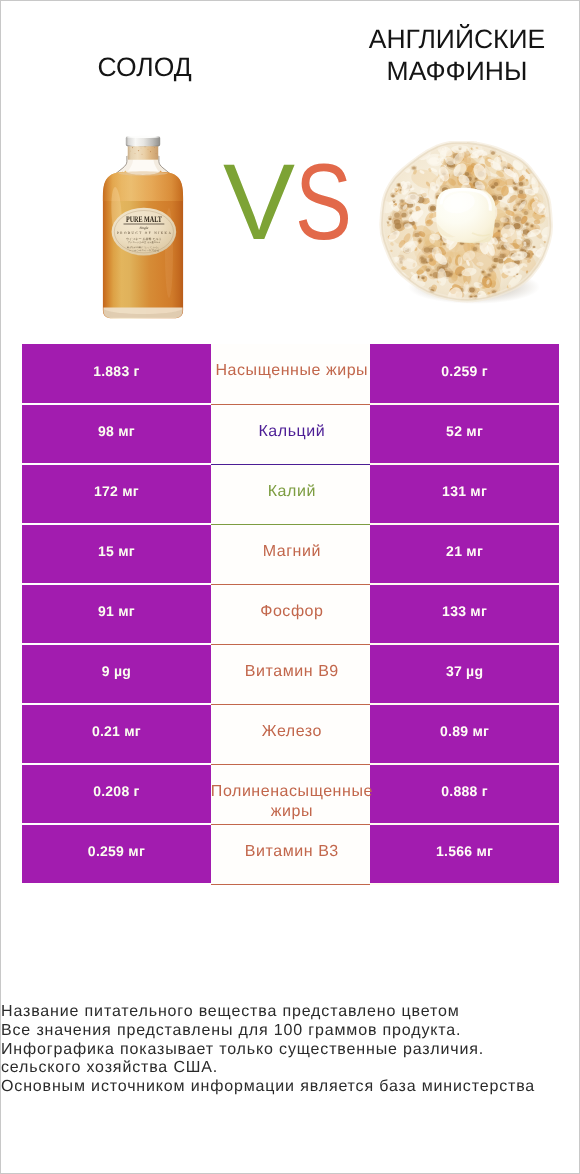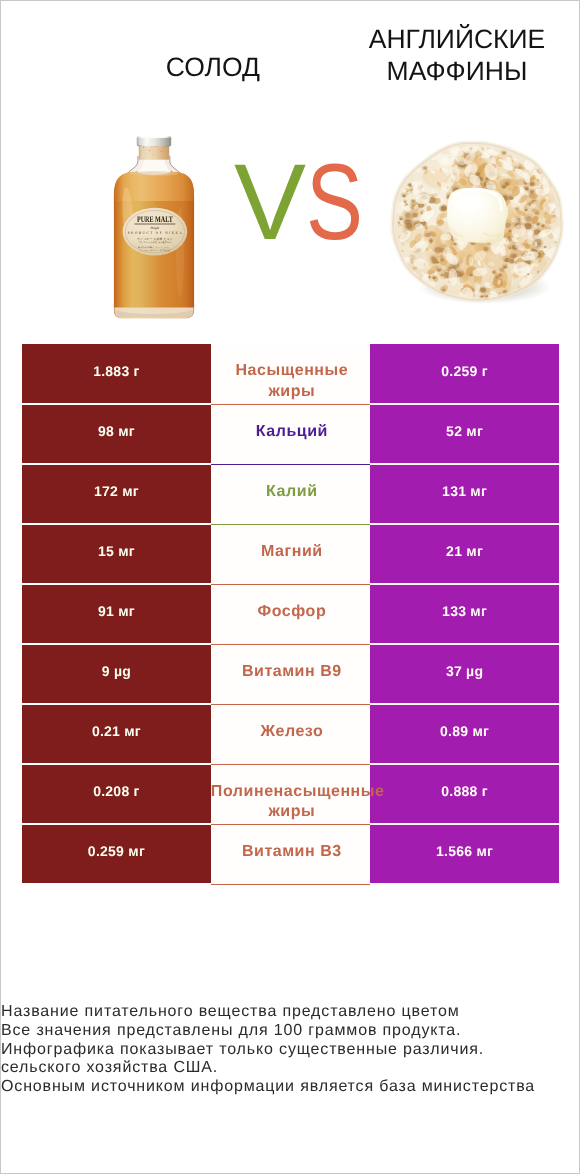--- a/index.html
+++ b/index.html
@@ -1,33 +1,33 @@
 <!DOCTYPE html>
 <html><head>
 <meta charset="utf-8">
 <style>
   html,body{margin:0;padding:0;}
   body{width:580px;height:1174px;background:#fff;font-family:"Liberation Sans",sans-serif;overflow:hidden;position:relative;-webkit-font-smoothing:antialiased;text-rendering:geometricPrecision;}
   .page{position:absolute;inset:0;background:#fff;border:1px solid #c8c8c8;box-sizing:border-box;}
   .titles{position:absolute;top:0;left:0;width:580px;height:115px;}
   .title{position:absolute;text-align:center;font-size:26.5px;color:#141414;line-height:32px;font-weight:400;letter-spacing:0;text-transform:uppercase;}
-  #t-left{left:4px;width:255px;top:50px;text-align:right;}
+  #t-left{left:16px;width:255px;top:50px;}
   #t-right{left:330px;width:252px;top:22px;}
-  .hero{position:absolute;top:115px;left:0;width:540px;height:220px;margin-left:11px;}
+  .hero{position:absolute;top:115px;left:0;width:540px;height:220px;}
   .bottle{position:absolute;left:101px;top:19px;}
   .muffin{position:absolute;left:378px;top:25px;}
   .vs{position:absolute;left:222px;top:46px;width:140px;height:80px;font-size:108px;line-height:80px;font-weight:400;letter-spacing:0;white-space:nowrap;}
   .vs .v{color:#7da335;}
   .vs .s{color:#e2694a;display:inline-block;transform:scaleX(0.79);transform-origin:left center;}
   table.cmp{position:absolute;left:21px;top:343px;width:537px;border-collapse:collapse;table-layout:fixed;}
   table.cmp td{height:60px;padding:0;text-align:center;vertical-align:middle;box-sizing:border-box;}
 
-  table.cmp td.lv{width:179px;background:#7f1d1d;color:#fbfff0;font-size:14px;font-weight:700;border-bottom:2px solid #fff;letter-spacing:0.25px;}
+  table.cmp td.lv{width:179px;background:#a21caf;color:#fbfff0;font-size:14px;font-weight:700;border-bottom:2px solid #fff;letter-spacing:0.25px;}
   table.cmp td.rv{width:179px;background:#a21caf;color:#fffcf6;font-size:14px;font-weight:700;border-bottom:2px solid #fffaf2;letter-spacing:0.25px;}
-  table.cmp td.lb{width:151px;background:#fffefc;font-size:16px;font-weight:700;line-height:20.5px;letter-spacing:0.55px;vertical-align:top;padding-top:17px;}
+  table.cmp td.lb{width:151px;background:#fffefc;font-size:16px;font-weight:400;line-height:20.5px;letter-spacing:0.55px;vertical-align:top;padding-top:17px;}
   table.cmp td.lb .lbi{display:block;width:162px;margin:0 auto;overflow:visible;position:relative;top:0;}
   table.cmp td.lv span,table.cmp td.rv span{position:relative;top:-3px;display:inline-block;}
   .foot{position:absolute;left:0;top:1002px;width:580px;font-size:16px;line-height:18.8px;color:#2b2b2b;letter-spacing:0.85px;}
 </style>
 </head>
 <body>
 
 <div class="page">
   <div class="titles">
     <div class="title" id="t-left">Солод</div>

